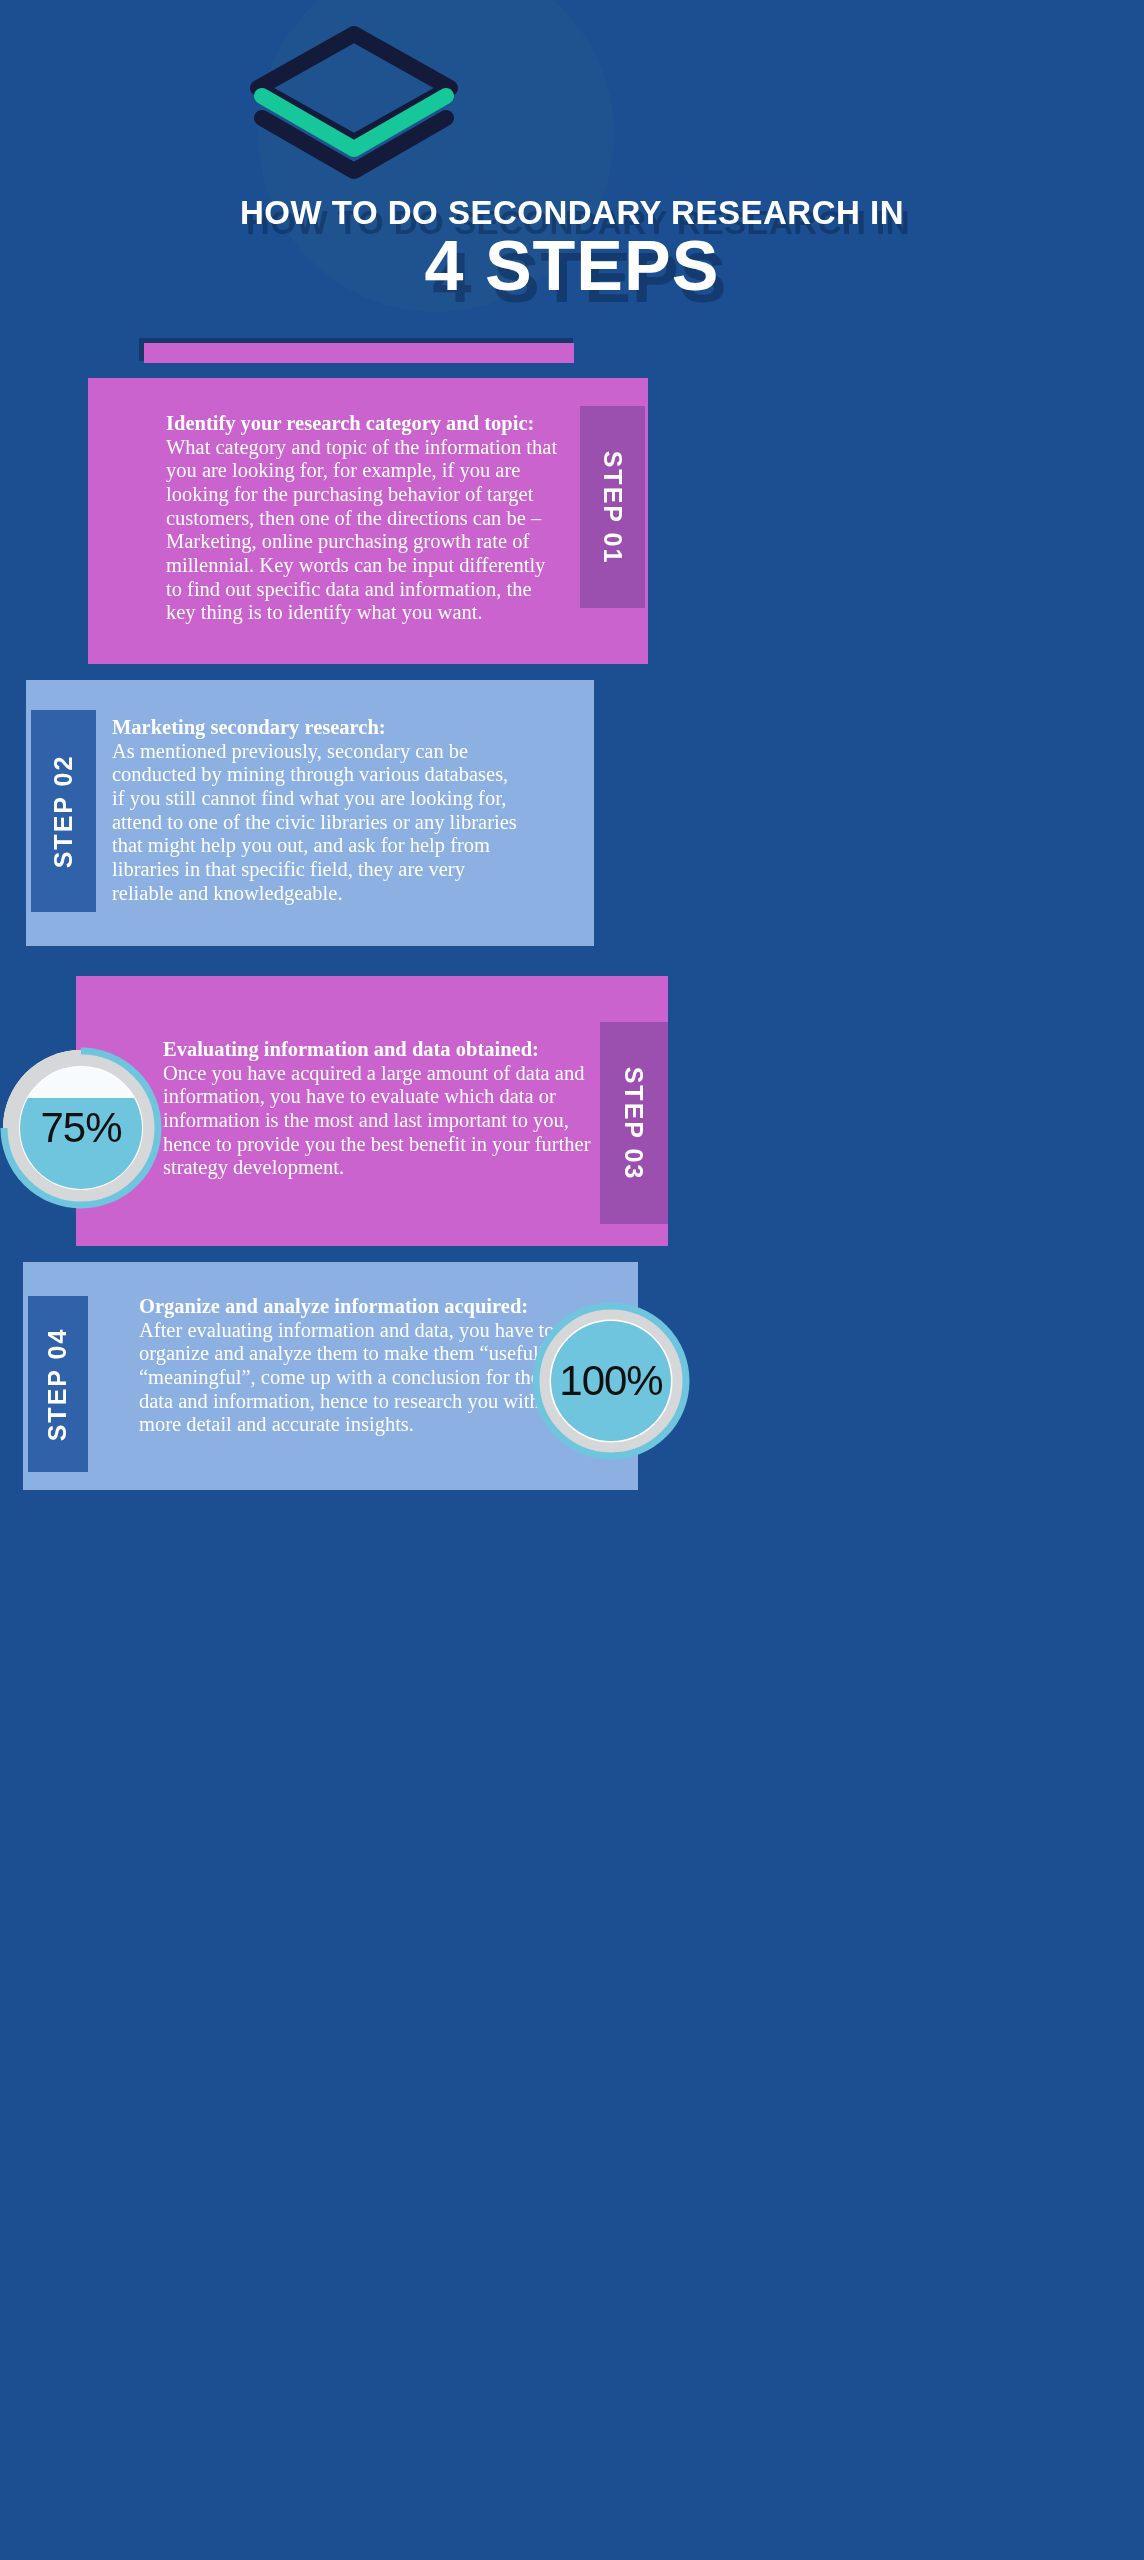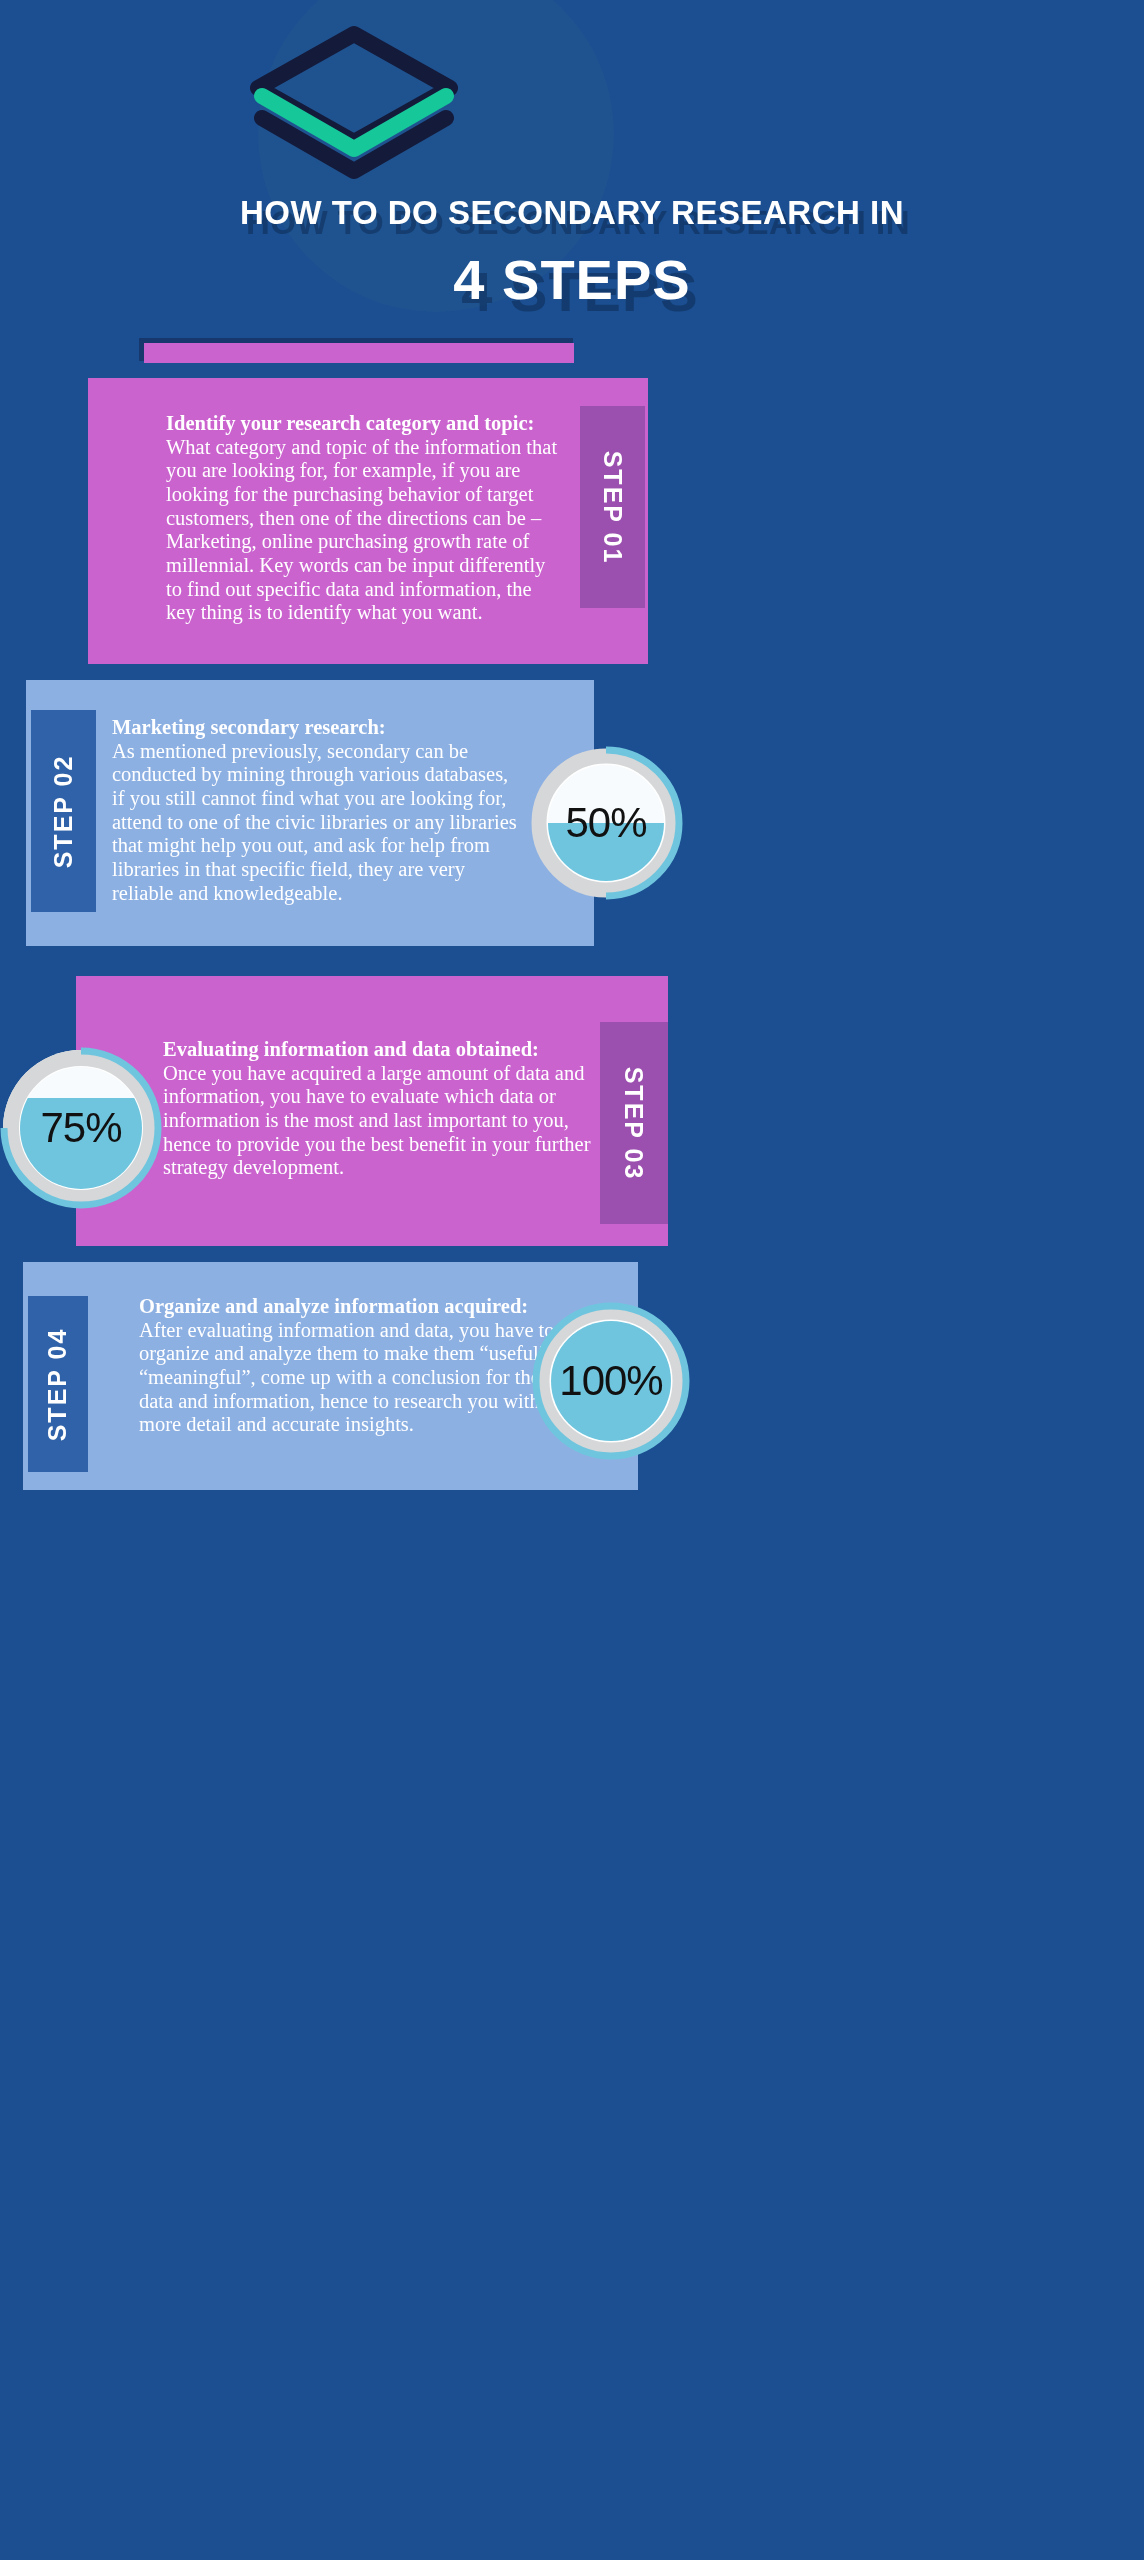--- a/index.html
+++ b/index.html
@@ -48,22 +48,22 @@
     font-size: 33px;
     letter-spacing: .5px;
     font-weight: 700;
     color: #ffffff;
     font-family: "Liberation Sans", sans-serif;
     text-shadow: 6px 10px 0 rgba(13,43,84,.55);
     line-height: 1.05;
   }
   .title-line2 {
     position: relative;
-    margin-top: 20px;
-    font-size: 56px;
+    margin-top: 0;
+    font-size: 70px;
     font-weight: 700;
     color: #ffffff;
     letter-spacing: 1px;
     line-height: 1.02;
     text-shadow: 8px 12px 0 rgba(13,43,84,.55);
   }
   .accent-bar-shadow {
     position: absolute;
     left: 139px;
     top: 338px;
@@ -203,35 +203,20 @@
     <div class="card-bg"></div>
   </div>
   <div class="card-text" style="left:112px; top:716px; width:412px;">
     <span class="lead">Marketing secondary research:</span>
     <span>As mentioned previously, secondary can be conducted by mining through various databases, if you still cannot find what you are looking for, attend to one of the civic libraries or any libraries that might help you out, and ask for help from libraries in that specific field, they are very reliable and knowledgeable.</span>
   </div>
   <div class="step-tab tab-blue rot-up" style="left:31px; top:710px; width:65px; height:202px;">
     <span>STEP 02</span>
   </div>
 
-  <div class="gauge" style="left:528px; top:745px; width:156px; height:156px;">
-    <svg width="156" height="156" viewBox="0 0 156 156" xmlns="http://www.w3.org/2000/svg">
-      <defs>
-        <clipPath id="clip50">
-            <circle cx="78" cy="78" r="58"></circle>
-          </clipPath>
-      </defs>
-      <circle cx="78" cy="78" r="74" fill="#ffffff"></circle>
-      <circle cx="78" cy="78" r="67" fill="none" stroke="#d5d7d8" stroke-width="15"></circle>
-      <path d="M 78 5 A 73 73 0 0 1 78 151" fill="none" stroke="#6fc5de" stroke-width="7"></path>
-      <circle cx="78" cy="78" r="58" fill="#f7fbfd"></circle>
-      <rect x="20" y="78" width="116" height="58" fill="#6fc5de" clip-path="url(#clip50)"></rect>
-    </svg>
-    <div class="gauge-label">50%</div>
-  </div>
 
   <div class="card card-purple" style="left:76px; top:976px; width:592px; height:270px;">
     <div class="card-bg"></div>
   </div>
   <div class="card-text" style="left:163px; top:1038px; width:430px;">
     <span class="lead">Evaluating information and data obtained:</span>
     <span>Once you have acquired a large amount of data and information, you have to evaluate which data or information is the most and last important to you, hence to provide you the best benefit in your further strategy development.</span>
   </div>
   <div class="step-tab tab-purple rot-down" style="left:600px; top:1022px; width:68px; height:202px;">
     <span>STEP 03</span>

